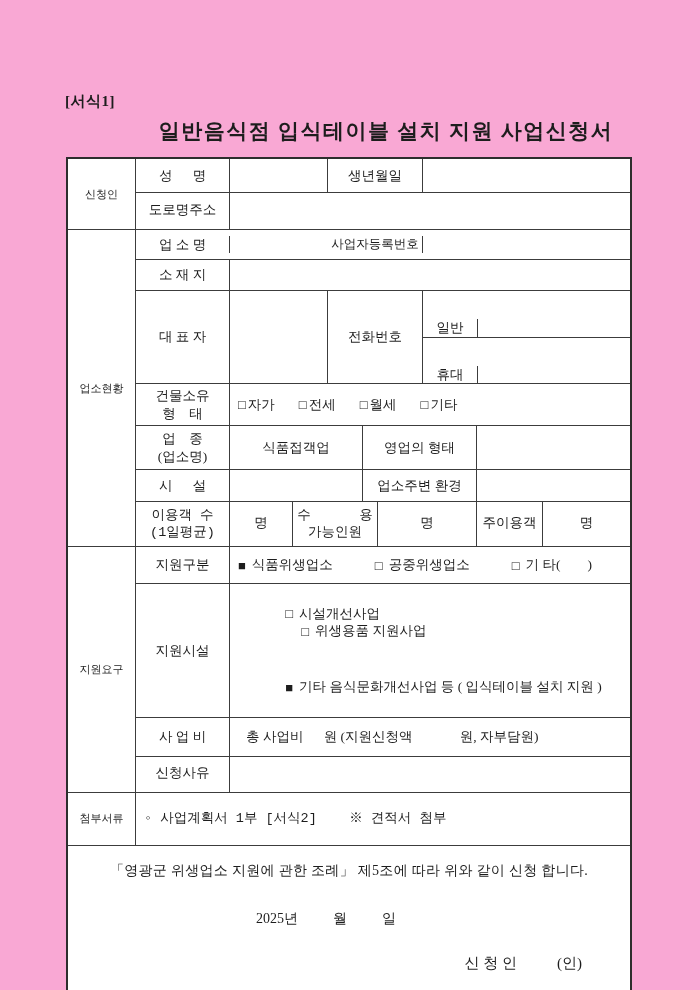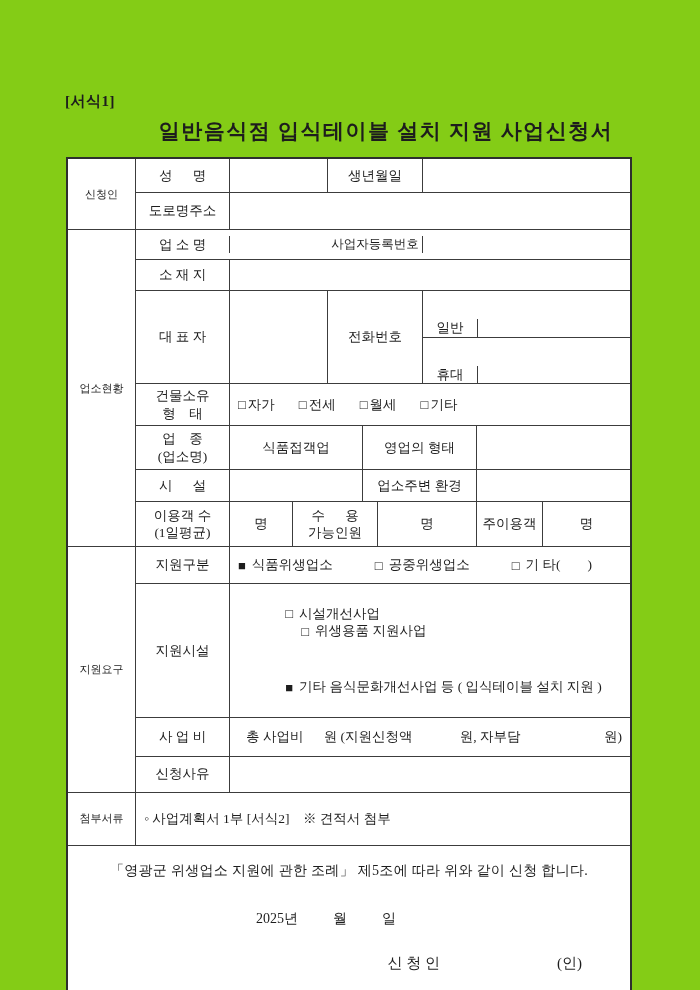--- a/index.html
+++ b/index.html
@@ -2,21 +2,21 @@
 <html><head>
 <meta charset="utf-8">
 <style>
   * { margin:0; padding:0; box-sizing:border-box; }
   html,body { background:#ffffff; }
   body {
     width:700px; height:990px; position:relative;
     font-family:"Liberation Serif","DejaVu Serif",serif;
     color:#1d1d1d;
   }
-  .sheet { position:absolute; inset:0; background:#84cc16; }
+  .sheet { position:absolute; inset:0; background:#f9a8d4; }
   .form-tag {
     position:absolute; left:65px; top:92px;
     font-size:15px; font-weight:bold; letter-spacing:0.5px;
   }
   .title {
     position:absolute; left:0; top:117px; width:700px;
     text-align:center; font-size:21px; font-weight:bold; letter-spacing:1.5px;margin-left:36px;
   }
   .form-table {
     position:absolute; left:66px; top:157px; width:566px;
@@ -25,21 +25,21 @@
   }
   .sect { display:flex; border-bottom:1px solid #3c3c3c; align-items:stretch; }
   .sect:last-child { border-bottom:none; }
   .gcell {
     width:68px; flex:0 0 68px; border-right:1px solid #3c3c3c;
     display:flex; align-items:center; justify-content:center;
     font-size:11px; text-align:center; white-space:pre-wrap;
   }
   .rows { flex:1; display:flex; flex-direction:column; min-width:0; }
   .row { display:flex; border-bottom:1px solid #3c3c3c; align-items:stretch; }
-  .row:last-child { border-bottom:none; }
+  .row:last-child { border-bottom:none;font-family:Liberation Mono, monospace; }
   .cell {
     border-right:1px solid #3c3c3c; display:flex; align-items:center;
     font-size:13.5px; white-space:pre-wrap; line-height:1.3; min-width:0;
   }
   .cell:last-child { border-right:none; }
   .lbl { justify-content:center; text-align:center; padding:0 2px; }
   .val { padding-left:8px; }
   .ctr { justify-content:center; text-align:center; }
   .grow { flex:1; }
   .w94 { width:94px; flex:0 0 94px; }
@@ -62,29 +62,29 @@
   .subrows { display:flex; flex-direction:column; }
   .subrow { flex:1; display:flex; border-bottom:1px solid #3c3c3c; align-items:center;margin-top:28px; }
   .subrow:last-child { border-bottom:none; }
   .opt { display:inline-flex; align-items:center; white-space:pre-wrap; }
   .opt .box { margin-right:6px; font-size:13px; line-height:1; }
   .bopts .opt .box { margin-right:2px; }
   .bopts .opt + .opt { margin-left:24px; }
   .copts .opt + .opt { margin-left:42px; }
   .fopts1 .opt + .opt { margin-left:16px; }
   .two-line { flex-direction:column; justify-content:center; align-items:flex-start; padding:3px 0 3px 8px; gap:3px; }
-  .cost-cell { justify-content:space-between; padding:0 8px; }
+  .cost-cell { padding:0 8px; }
   .footer {
     flex:1; height:182px; display:flex; flex-direction:column; font-size:14px;
   }
   .decl { text-align:center; margin-top:16px; letter-spacing:0.3px; }
   .date-line { text-align:center; margin-top:30px; padding-right:46px; }
   .sig-row {
     display:flex; justify-content:flex-end; align-items:baseline;
-    margin-top:26px; padding-right:48px; gap:117px; font-size:15px;
+    margin-top:26px; padding-right:48px; gap:40px; font-size:15px;
   }
   .recipient {
     margin-top:auto; margin-bottom:14px; padding-left:12px;
     font-size:17px; font-weight:bold; letter-spacing:1px;
   }
 </style>
 </head>
 <body>
 
 <div class="sheet">

